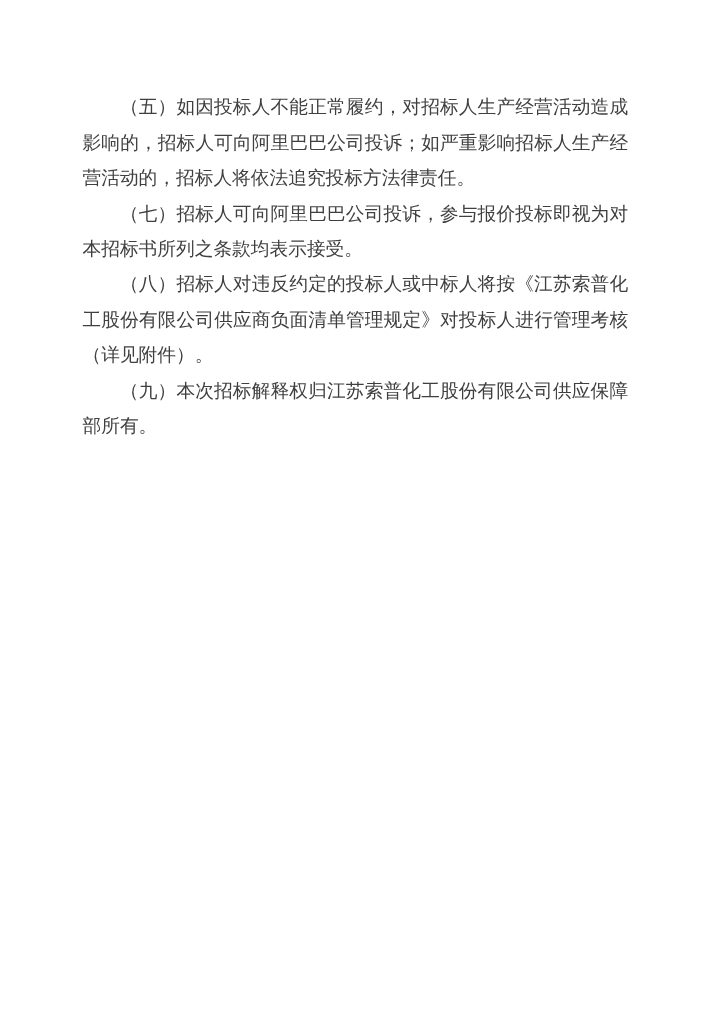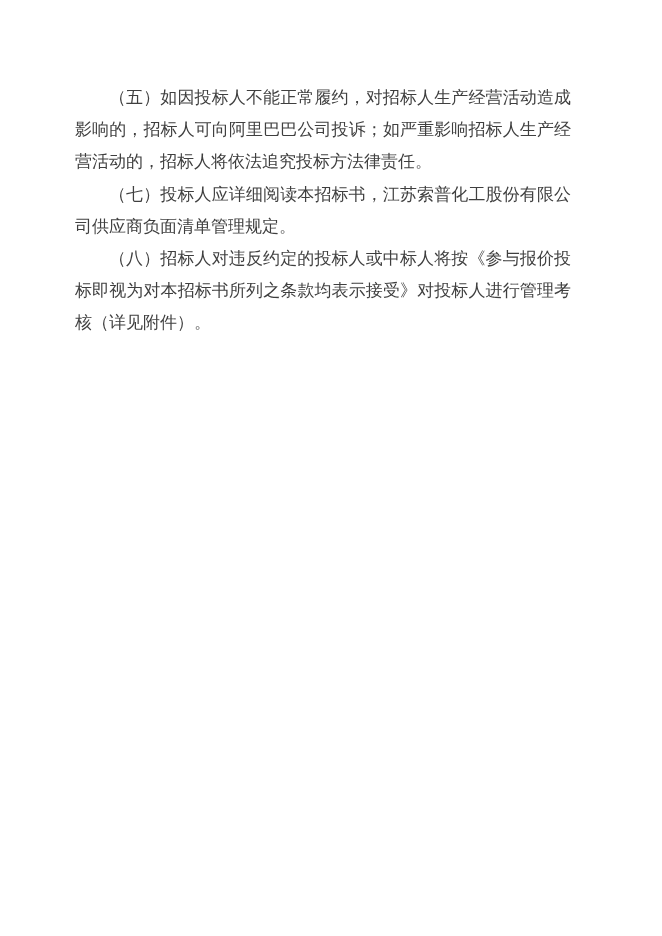--- a/index.html
+++ b/index.html
@@ -31,16 +31,17 @@
     text-indent: 2em;
     word-break: break-all;
   }
 </style>
 </head>
 <body>
 
 <div class="page">
   <div class="doc-body">
     <p>（五）如因投标人不能正常履约，对招标人生产经营活动造成影响的，招标人可向阿里巴巴公司投诉；如严重影响招标人生产经营活动的，招标人将依法追究投标方法律责任。</p>
-    <p>（七）投标人应详细阅读本招标书，江苏索普化工股份有限公司供应商负面清单管理规定。</p>
-    <p>（八）招标人对违反约定的投标人或中标人将按《参与报价投标即视为对本招标书所列之条款均表示接受》对投标人进行管理考核（详见附件）。</p>
+    <p>（七）招标人可向阿里巴巴公司投诉，参与报价投标即视为对本招标书所列之条款均表示接受。</p>
+    <p>（八）招标人对违反约定的投标人或中标人将按《江苏索普化工股份有限公司供应商负面清单管理规定》对投标人进行管理考核（详见附件）。</p>
+    <p>（九）本次招标解释权归江苏索普化工股份有限公司供应保障部所有。</p>
   </div>
 </div>
 
 </body></html>

